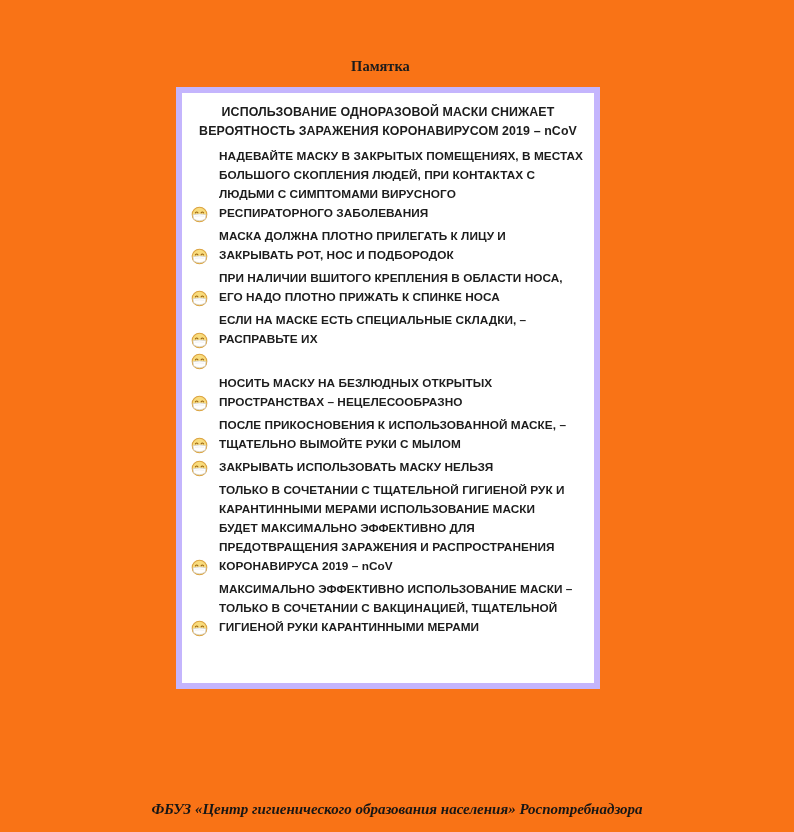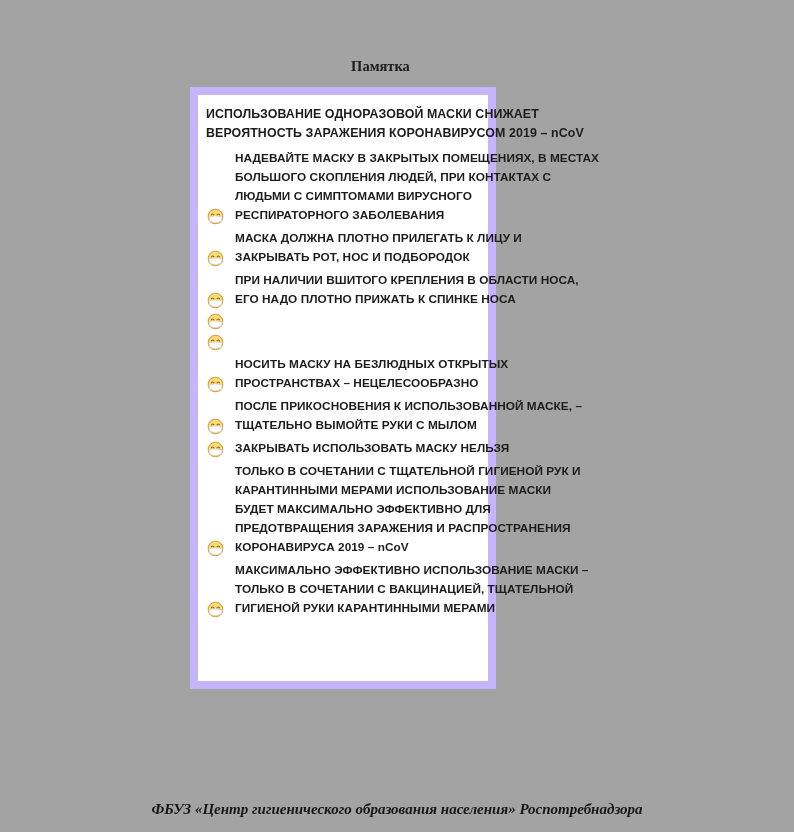--- a/index.html
+++ b/index.html
@@ -4,43 +4,43 @@
 <style>
   html, body {
     margin: 0;
     padding: 0;
     background: #ffffff;
   }
   .page {
     position: relative;
     width: 794px;
     height: 832px;
-    background: #a3a3a3;
+    background: #f97316;
     overflow: hidden;
     font-family: "Liberation Sans", sans-serif;
   }
   .page-header {
     position: absolute;
     left: 190px;
     top: 58px;
     width: 381px;
     text-align: center;
     font-family: "Liberation Serif", serif;
     font-weight: bold;
     font-size: 14.5px;
     color: #1c1c1c;
   }
   .memo-box {
     position: absolute;
-    left: 190px;
+    left: 176px;
     top: 87px;
-    width: 306px;
+    width: 424px;
     height: 602px;
     box-sizing: border-box;
-    border: 8px solid #c4b5fd;
+    border: 6px solid #c4b5fd;
     background: #ffffff;
     padding: 10px 8px 0 8px;
   }
   .memo-title {
     text-align: center;
     font-weight: bold;
     font-size: 12.4px;
     line-height: 19px;
     color: #1c1c1c;
     white-space: pre;
@@ -146,20 +146,22 @@
   <div class="item">
     <span class="icon">
       <svg viewBox="0 0 24 24" xmlns="http://www.w3.org/2000/svg" aria-hidden="true">
         <circle cx="12" cy="12" r="10.3" fill="#F9DC7D" stroke="#DBA341" stroke-width="1.5"></circle>
         <path d="M6.2 9.7 Q8.0 7.4 9.8 9.7" stroke="#9C6612" stroke-width="1.5" fill="none" stroke-linecap="round"></path>
         <path d="M14.2 9.7 Q16.0 7.4 17.8 9.7" stroke="#9C6612" stroke-width="1.5" fill="none" stroke-linecap="round"></path>
         <path d="M2.7 12.3 Q12 10.4 21.3 12.3 L20.1 18.5 Q12 22.9 3.9 18.5 Z" fill="#FFFFFF" stroke="#C9C9C9" stroke-width="0.9"></path>
         <path d="M5.8 14.6 Q12 13.3 18.2 14.6" stroke="#E6E6E6" stroke-width="0.8" fill="none"></path>
       </svg>
     </span>
+    <span class="item-text">ЕСЛИ НА МАСКЕ ЕСТЬ СПЕЦИАЛЬНЫЕ СКЛАДКИ, –
+РАСПРАВЬТЕ ИХ</span>
   </div>
 
 
   <div class="item">
     <span class="icon">
       <svg viewBox="0 0 24 24" xmlns="http://www.w3.org/2000/svg" aria-hidden="true">
         <circle cx="12" cy="12" r="10.3" fill="#F9DC7D" stroke="#DBA341" stroke-width="1.5"></circle>
         <path d="M6.2 9.7 Q8.0 7.4 9.8 9.7" stroke="#9C6612" stroke-width="1.5" fill="none" stroke-linecap="round"></path>
         <path d="M14.2 9.7 Q16.0 7.4 17.8 9.7" stroke="#9C6612" stroke-width="1.5" fill="none" stroke-linecap="round"></path>
         <path d="M2.7 12.3 Q12 10.4 21.3 12.3 L20.1 18.5 Q12 22.9 3.9 18.5 Z" fill="#FFFFFF" stroke="#C9C9C9" stroke-width="0.9"></path>

